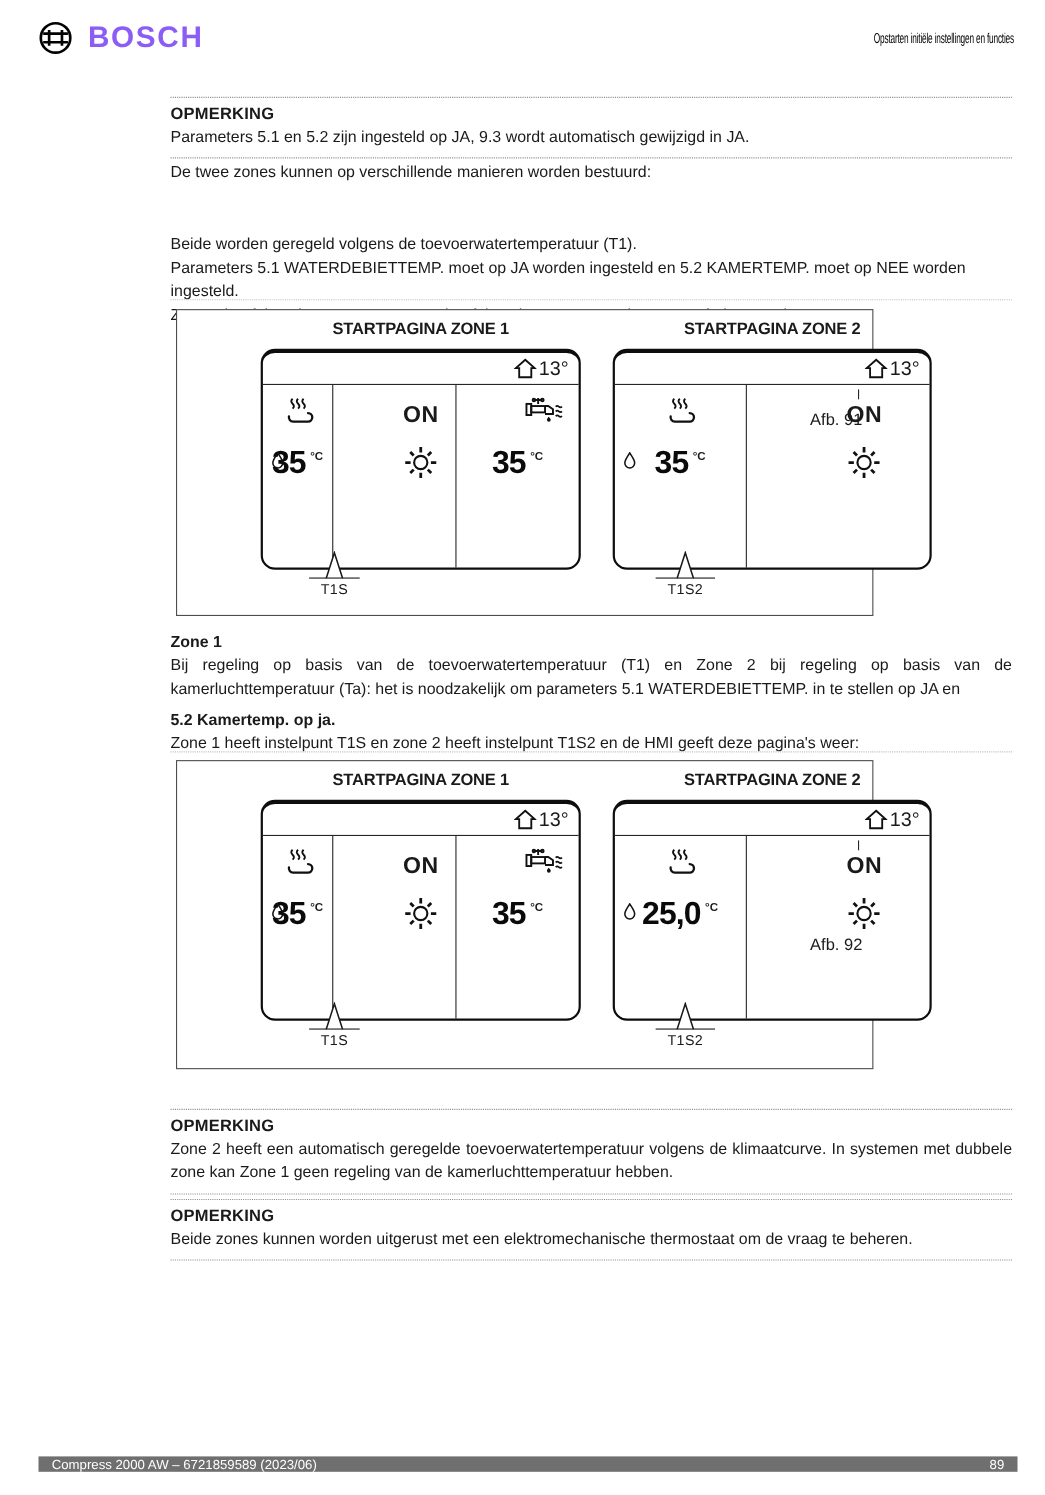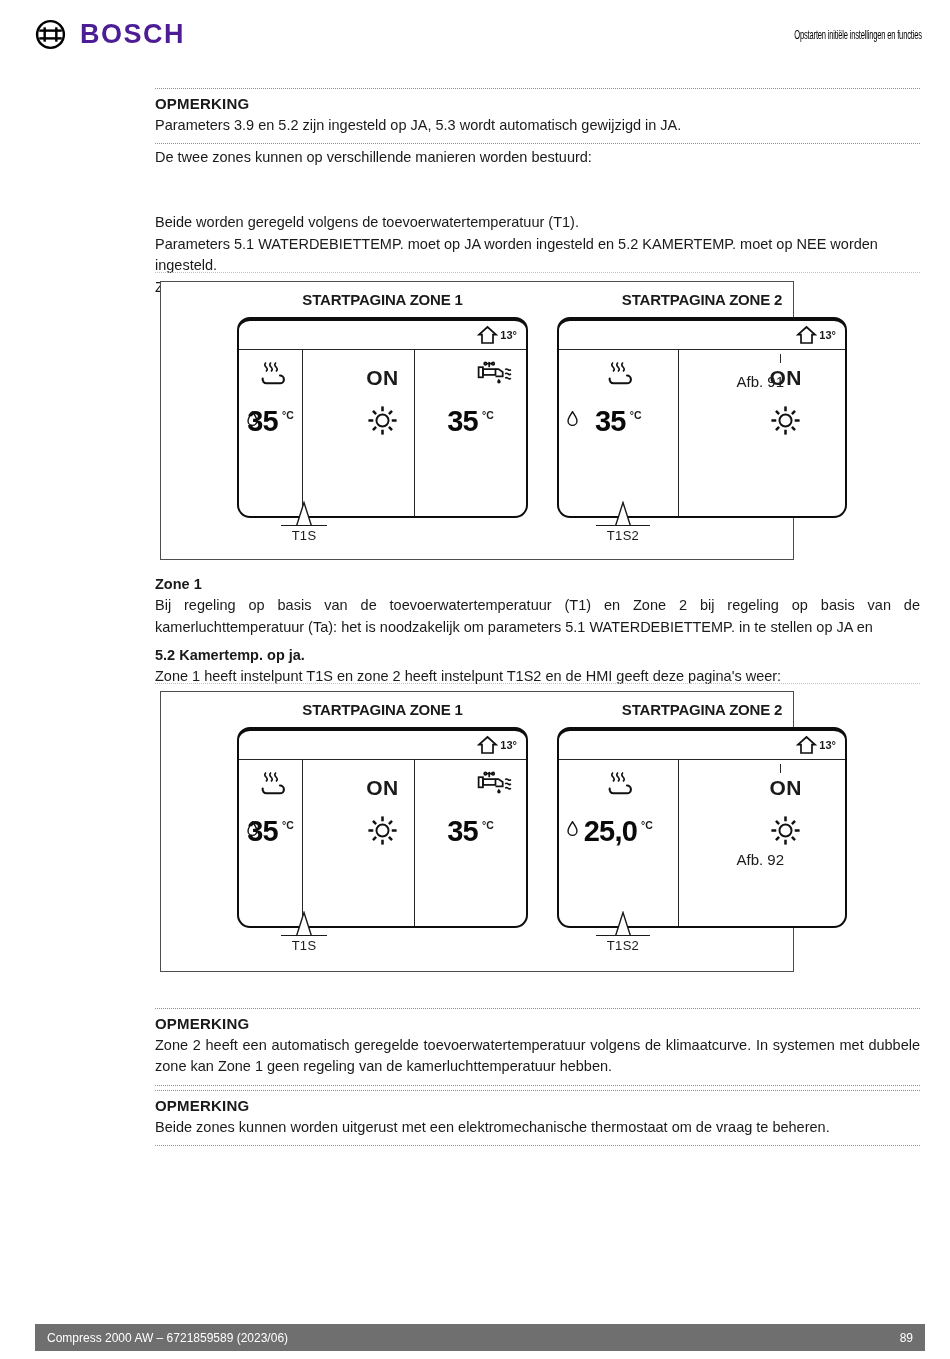--- a/index.html
+++ b/index.html
@@ -4,21 +4,21 @@
 <style>
   * { margin:0; padding:0; box-sizing:border-box; }
   html,body { background:#e8e8e8; }
   #page {
     position:relative; width:950px; height:1359px; background:#ffffff;
     font-family:"Liberation Sans", sans-serif; color:#1a1a1a; overflow:hidden;
     margin:0 auto;
   }
   
   .brand { position:absolute; left:34px; top:18px; display:flex; align-items:center; gap:13px; }
-  .brand-word { font-size:27px; font-weight:800; letter-spacing:1.5px; color:#4c1d95; }
+  .brand-word { font-size:27px; font-weight:800; letter-spacing:1.5px; color:#8b5cf6; }
   .doc-title {
     position:absolute; right:28px; top:27px; font-size:13px; color:#000;
     transform:scaleX(0.58); transform-origin:right center; letter-spacing:-0.3px; white-space:nowrap;
   }
   
   .tblock { position:absolute; left:155px; width:765px; font-size:14.5px; line-height:21.5px; }
   .bold { font-weight:700; }
   .just { text-align:justify; }
   .note { border-top:1px dotted #8f8f8f; border-bottom:1px dotted #8f8f8f; padding:4px 0 7px; }
   .note-title { font-weight:700; font-size:15px; letter-spacing:0.2px; }
@@ -37,21 +37,21 @@
     position:absolute; top:35px; height:201px; background:#fff;
     border:2.5px solid #0d0d0d; border-top-width:4.5px; border-radius:13px;
     display:flex; flex-direction:column;
   }
   .sc-z1 { left:76px; width:291px; }
   .sc-z2 { left:396px; width:290px; }
   .screen-head {
     height:29px; flex:none; border-bottom:1.5px solid #262626;
     display:flex; justify-content:flex-end; align-items:center; gap:2px; padding-right:9px;
   }
-  .odt { font-size:11px; font-weight:700; }
+  .odt { font-size:18px; font-weight:400; }
   .screen-body { flex:1; display:flex; min-height:0; }
   .hcol { flex:1; position:relative; display:flex; flex-direction:column; align-items:center; }
   .hcol + .hcol { border-left:1.5px solid #262626;padding-left:48px; }
   .icon-heat { margin-top:11px; }
   .icon-tap { margin-top:9px; }
   .on-label { margin-top:16px; font-size:21px; font-weight:700; letter-spacing:0.5px; }
   .icon-sun { margin-top:13px; }
   .temp-row { position:absolute; top:55px; left:0; right:0; display:flex; align-items:center; justify-content:center; }
   .icon-drop { position:absolute; left:7px; top:5px; }
   .big-val { font-size:29px; font-weight:800; letter-spacing:-0.8px; color:#0a0a0a; }
@@ -70,21 +70,21 @@
   #sep-fig1   { top:272px; }
   #z1-head    { top:574px; }
   #z1-body    { top:595px; }
   #z1-sub     { top:645px; }
   #z1-body2   { top:666px; }
   #sep-fig2   { top:683px; }
   #note-zone2 { top:1008px; }
   #note-thermo{ top:1090px; }
   
   #footer {
-    position:absolute; left:35px; top:1324px; width:890px; height:27px; background:#6f6f6f;
+    position:absolute; left:35px; top:1324px; width:890px; height:14px; background:#6f6f6f;
     color:#ffffff; font-size:12px; display:flex; justify-content:space-between; align-items:center;
     padding:0 12px;
   }
 </style>
 </head>
 <body>
 
 <div id="page">
 
   <div class="brand">
@@ -94,21 +94,21 @@
       <line x1="23" y1="9.6" x2="23" y2="24.4" stroke="#000" stroke-width="2.5"></line>
       <line x1="5.4" y1="13" x2="28.6" y2="13" stroke="#000" stroke-width="2.5"></line>
       <line x1="5.4" y1="21" x2="28.6" y2="21" stroke="#000" stroke-width="2.5"></line>
     </svg>
     <span class="brand-word">BOSCH</span>
   </div>
   <div class="doc-title">Opstarten initiële instellingen en functies</div>
 
   <div id="note-top" class="tblock note">
     <div class="note-title">OPMERKING</div>
-    <div>Parameters 3.9 en 5.2 zijn ingesteld op JA, 5.3 wordt automatisch gewijzigd in JA.</div>
+    <div>Parameters 5.1 en 5.2 zijn ingesteld op JA, 9.3 wordt automatisch gewijzigd in JA.</div>
   </div>
 
   <div id="intro" class="tblock">De twee zones kunnen op verschillende manieren worden bestuurd:</div>
 
   <div id="zones-body" class="tblock">
     <div>Beide worden geregeld volgens de toevoerwatertemperatuur (T1).</div>
     <div>Parameters 5.1 WATERDEBIETTEMP. moet op JA worden ingesteld en 5.2 KAMERTEMP. moet op NEE worden ingesteld.</div>
     <div>Zone 1 heeft instelpunt T1S en zone 2 heeft instelpunt T1S2 en de HMI geeft deze pagina's weer:</div>
   </div>
 

